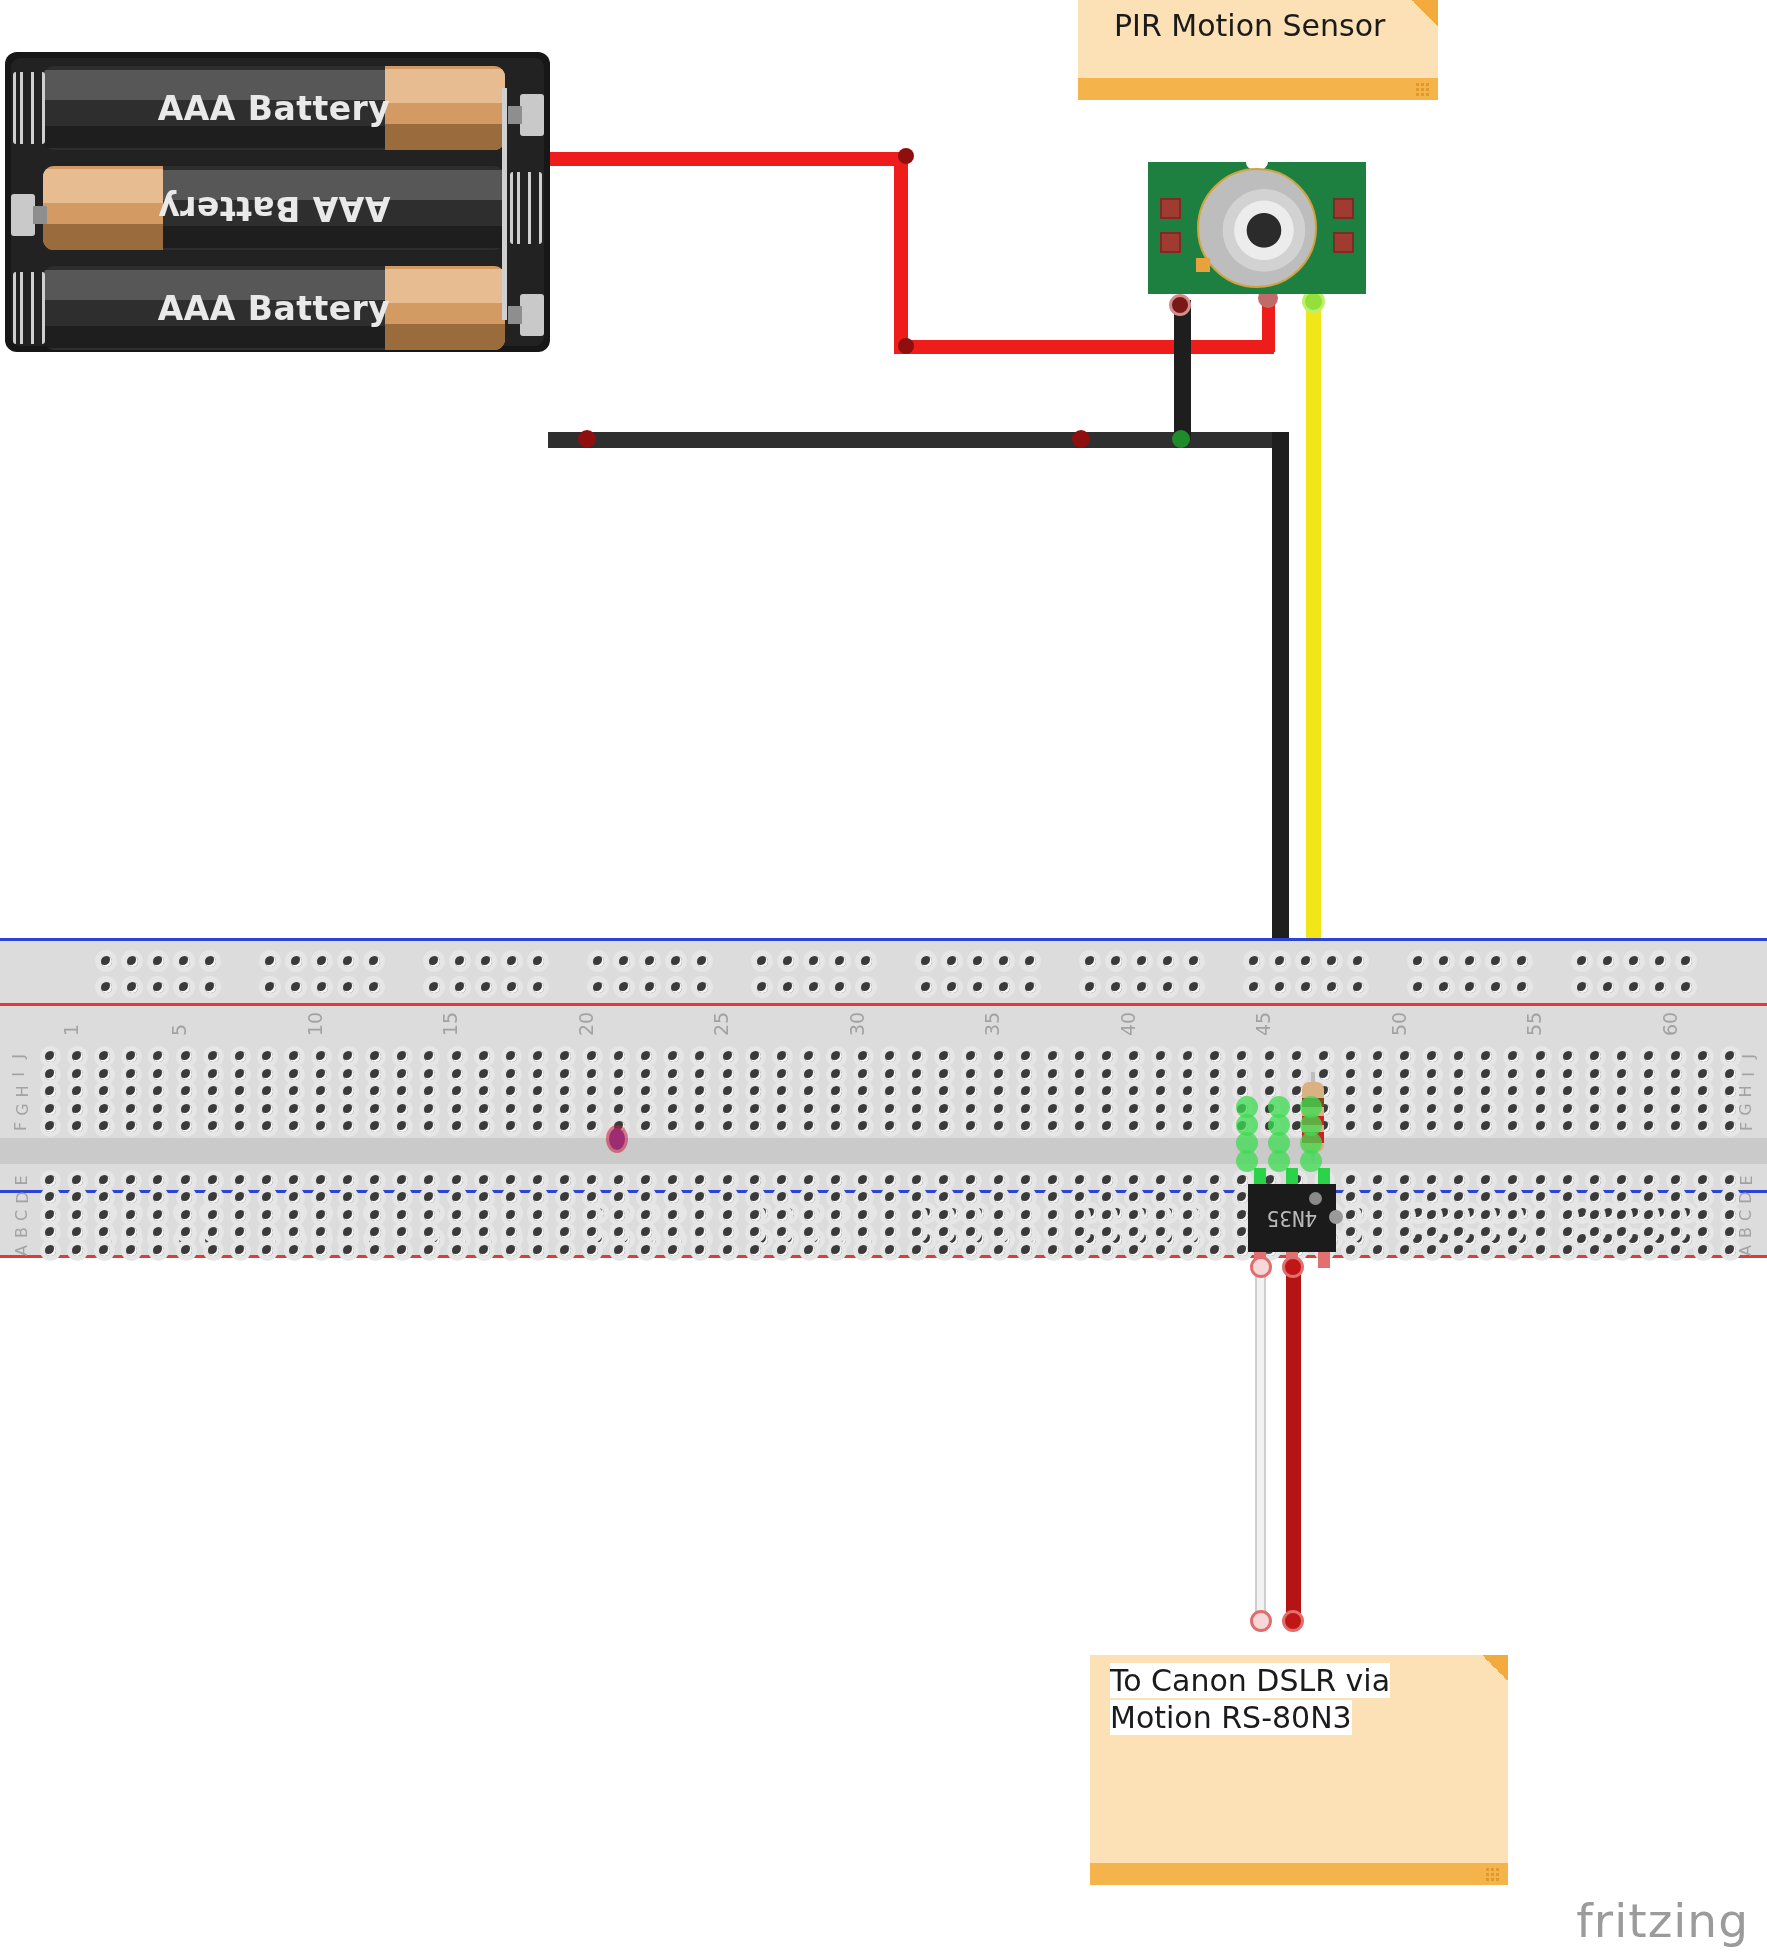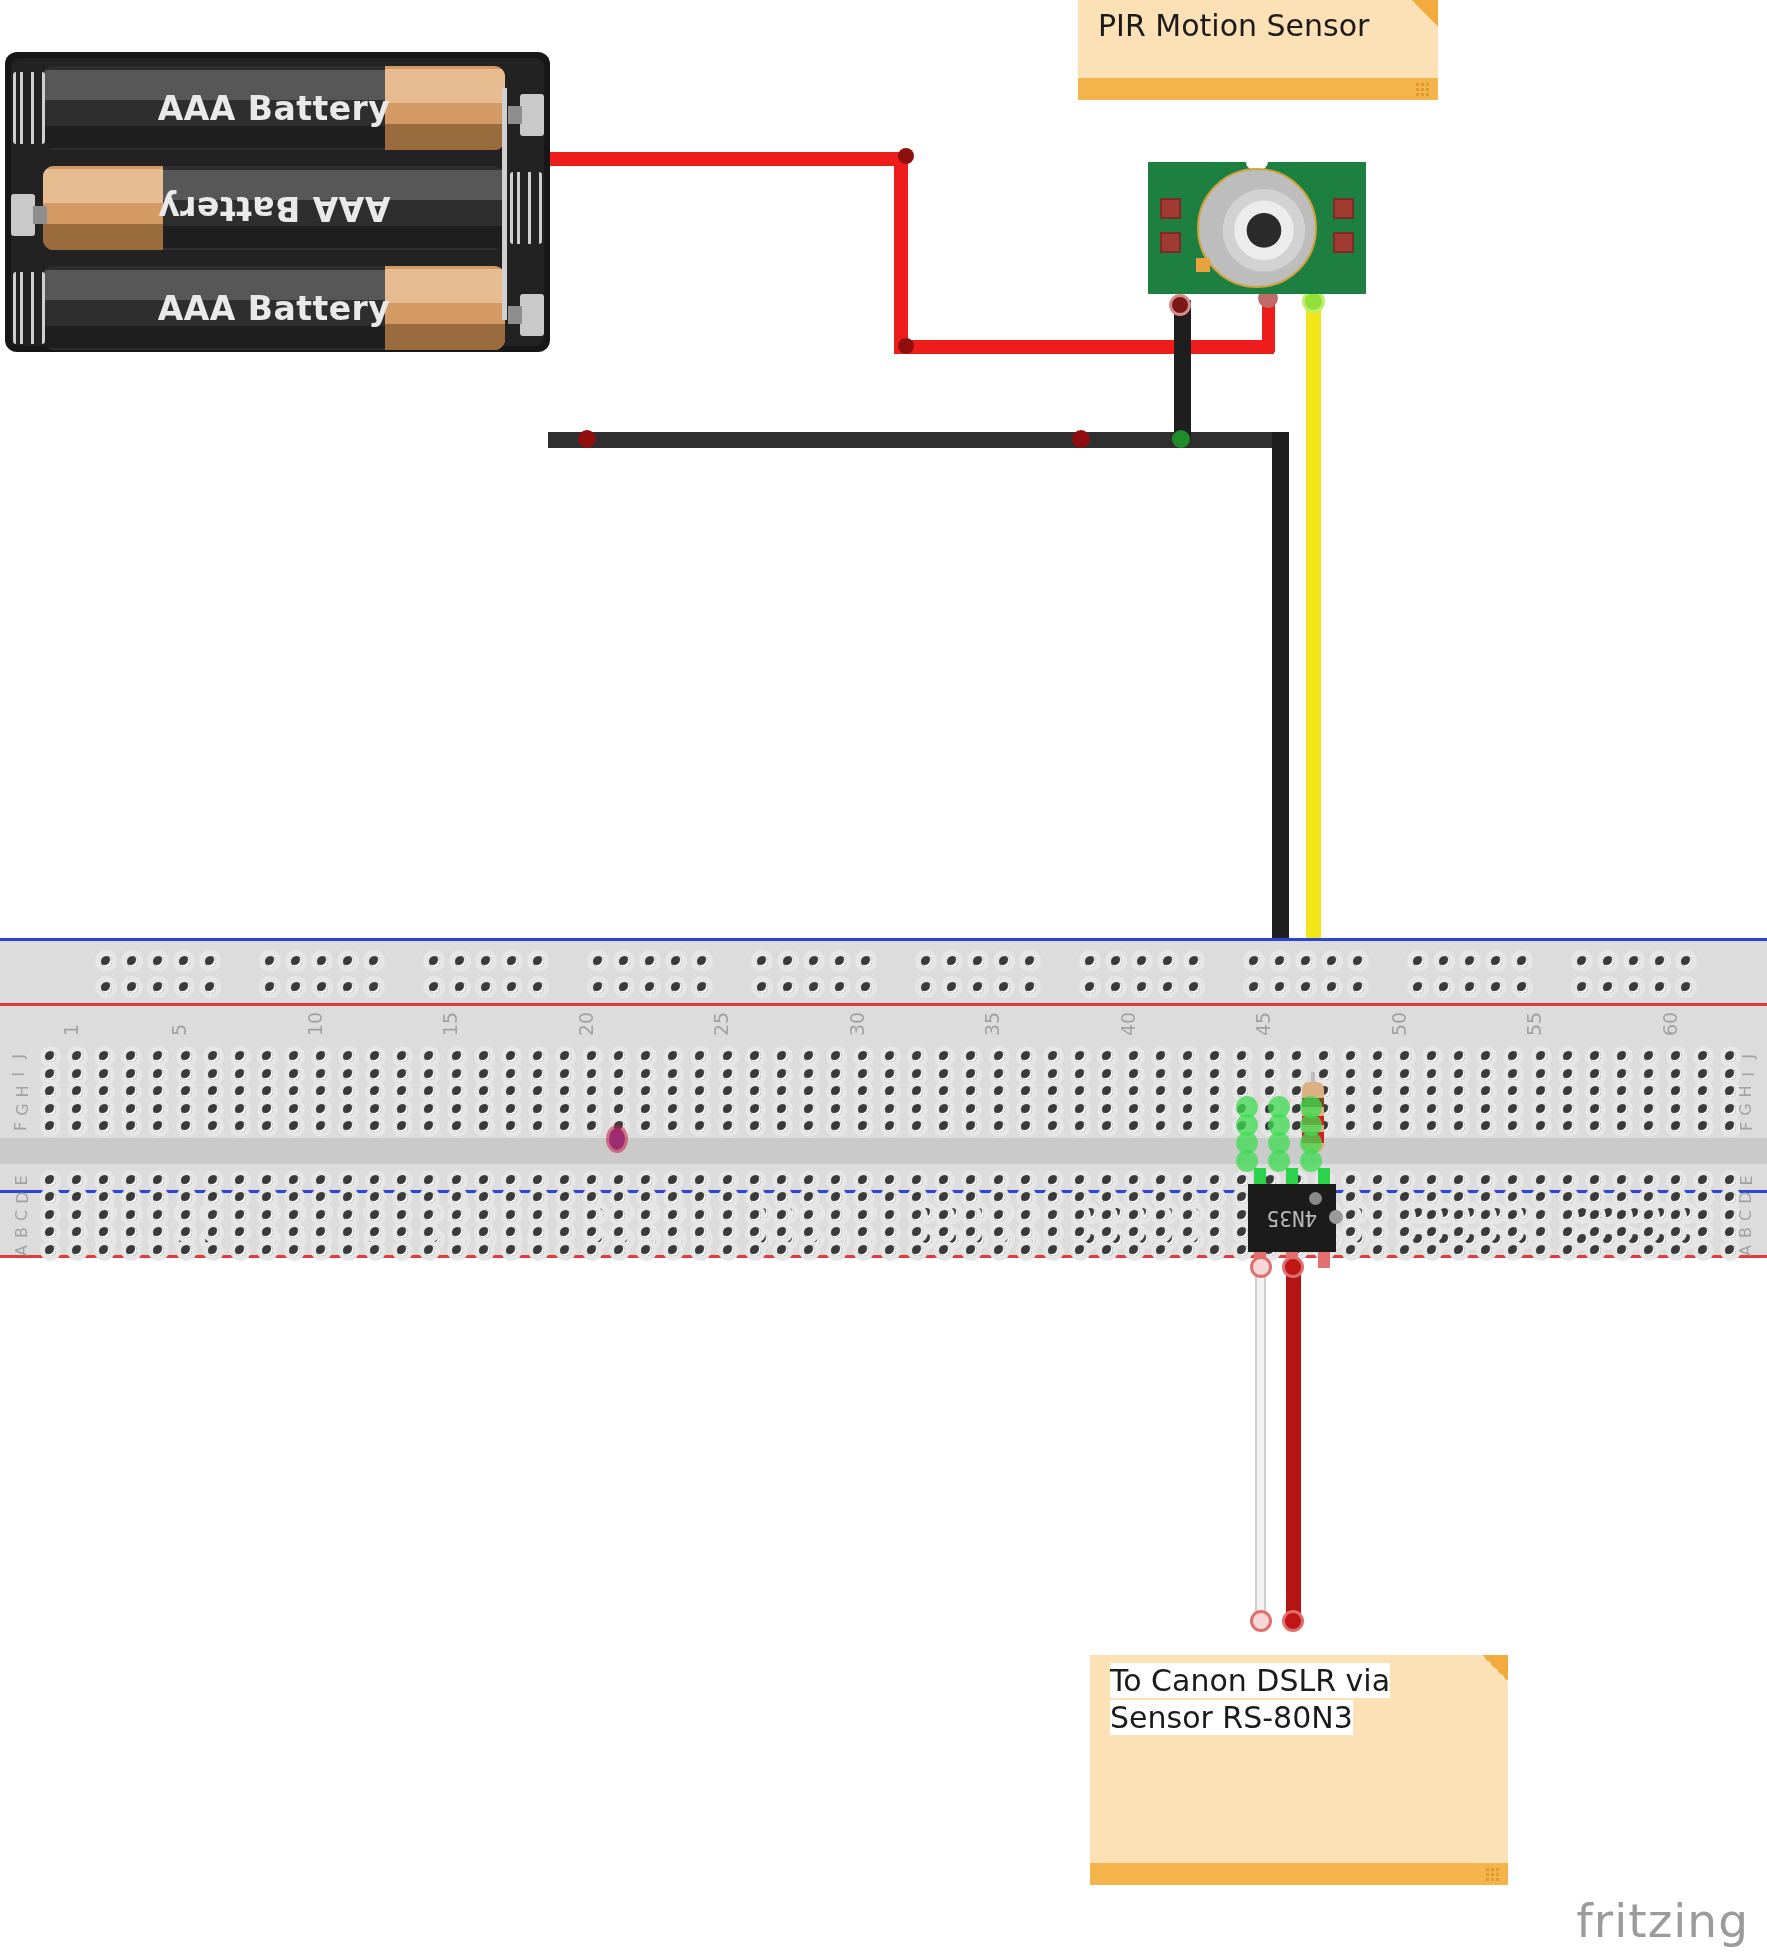--- a/index.html
+++ b/index.html
@@ -2764,31 +2764,31 @@
   <div class="w" style="left:1255px;top:1262px;width:11px;height:360px;background:#f2f2f2;border-left:2px solid #cfcfcf;border-right:2px solid #cfcfcf;box-sizing:border-box;"></div>
   <div class="w" style="left:1286px;top:1262px;width:15px;height:360px;background:#b41414;"></div>
   <div class="dotc" style="left:1250px;top:1256px;width:22px;height:22px;background:#f7d7d7;border:3px solid #e06e6e;box-sizing:border-box;"></div>
   <div class="dotc" style="left:1282px;top:1256px;width:22px;height:22px;background:#c01616;border:3px solid #e06e6e;box-sizing:border-box;"></div>
   <div class="dotc" style="left:1250px;top:1610px;width:22px;height:22px;background:#f7d7d7;border:3px solid #e06e6e;box-sizing:border-box;"></div>
   <div class="dotc" style="left:1282px;top:1610px;width:22px;height:22px;background:#c01616;border:3px solid #e06e6e;box-sizing:border-box;"></div>
 
   <div class="note plain" id="note0" style="left: 1078px; top: 0px; width: 360px; height: 100px; background: rgb(252, 224, 182);">
     <div class="fold"></div>
     <div class="txt">
-        <div><span style="background: transparent;">PIR Motion Sensor</span></div>
+        <div><span style="background: transparent; margin-left: 16px;">PIR Motion Sensor</span></div>
       </div>
     <div class="foot" style="background: rgb(245, 180, 75);"></div>
     <div class="grip"></div>
   </div>
 
   <div class="note" id="note1" style="left: 1090px; top: 1655px; width: 418px; height: 230px; background: rgb(252, 224, 182);">
     <div class="fold"></div>
     <div class="txt">
         <div><span>To Canon DSLR via</span></div>
-        <div><span>Sensor RS-80N3</span></div>
+        <div><span>Motion RS-80N3</span></div>
       </div>
     <div class="foot" style="background: rgb(245, 180, 75);"></div>
     <div class="grip"></div>
   </div>
 
   <div id="logo">fritzing</div>
 <div style="position: absolute; left: 609px; top: 1128px; width: 16px; height: 22px; border-radius: 50%; background: rgb(106, 63, 181);"></div>
     <div style="position: absolute; left: 606px; top: 1125px; width: 22px; height: 28px; border-radius: 50%; background: rgba(200, 30, 60, 0.55);"></div>
     <div style="position: absolute; left: 1268px; top: 1096px; width: 22px; height: 22px; border-radius: 50%; background: rgba(60, 220, 80, 0.75);"></div>
     <div style="position: absolute; left: 1268px; top: 1114px; width: 22px; height: 22px; border-radius: 50%; background: rgba(60, 220, 80, 0.75);"></div>

